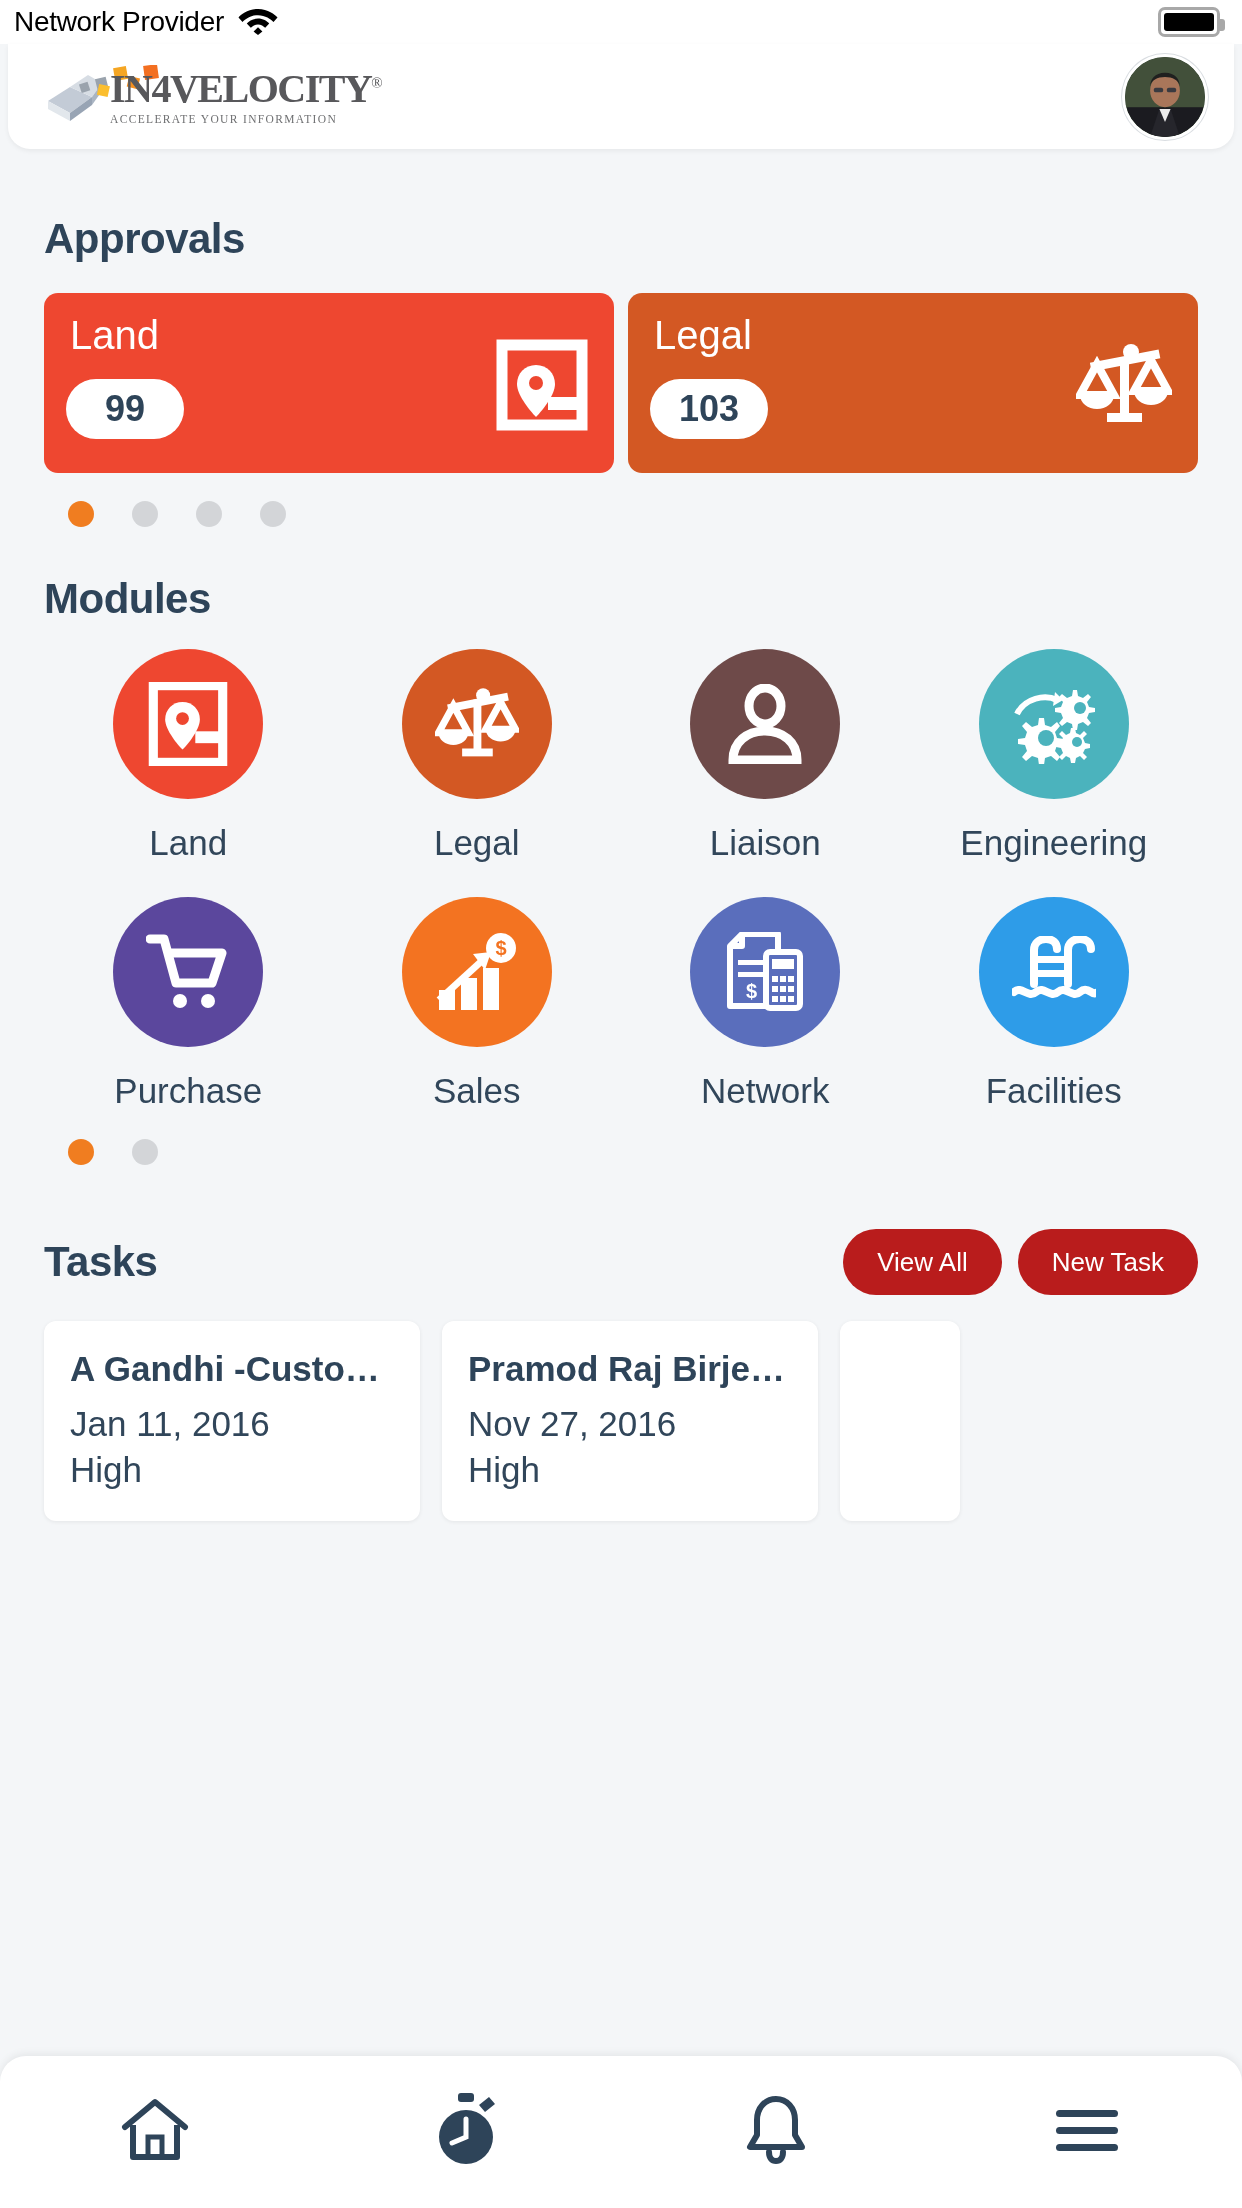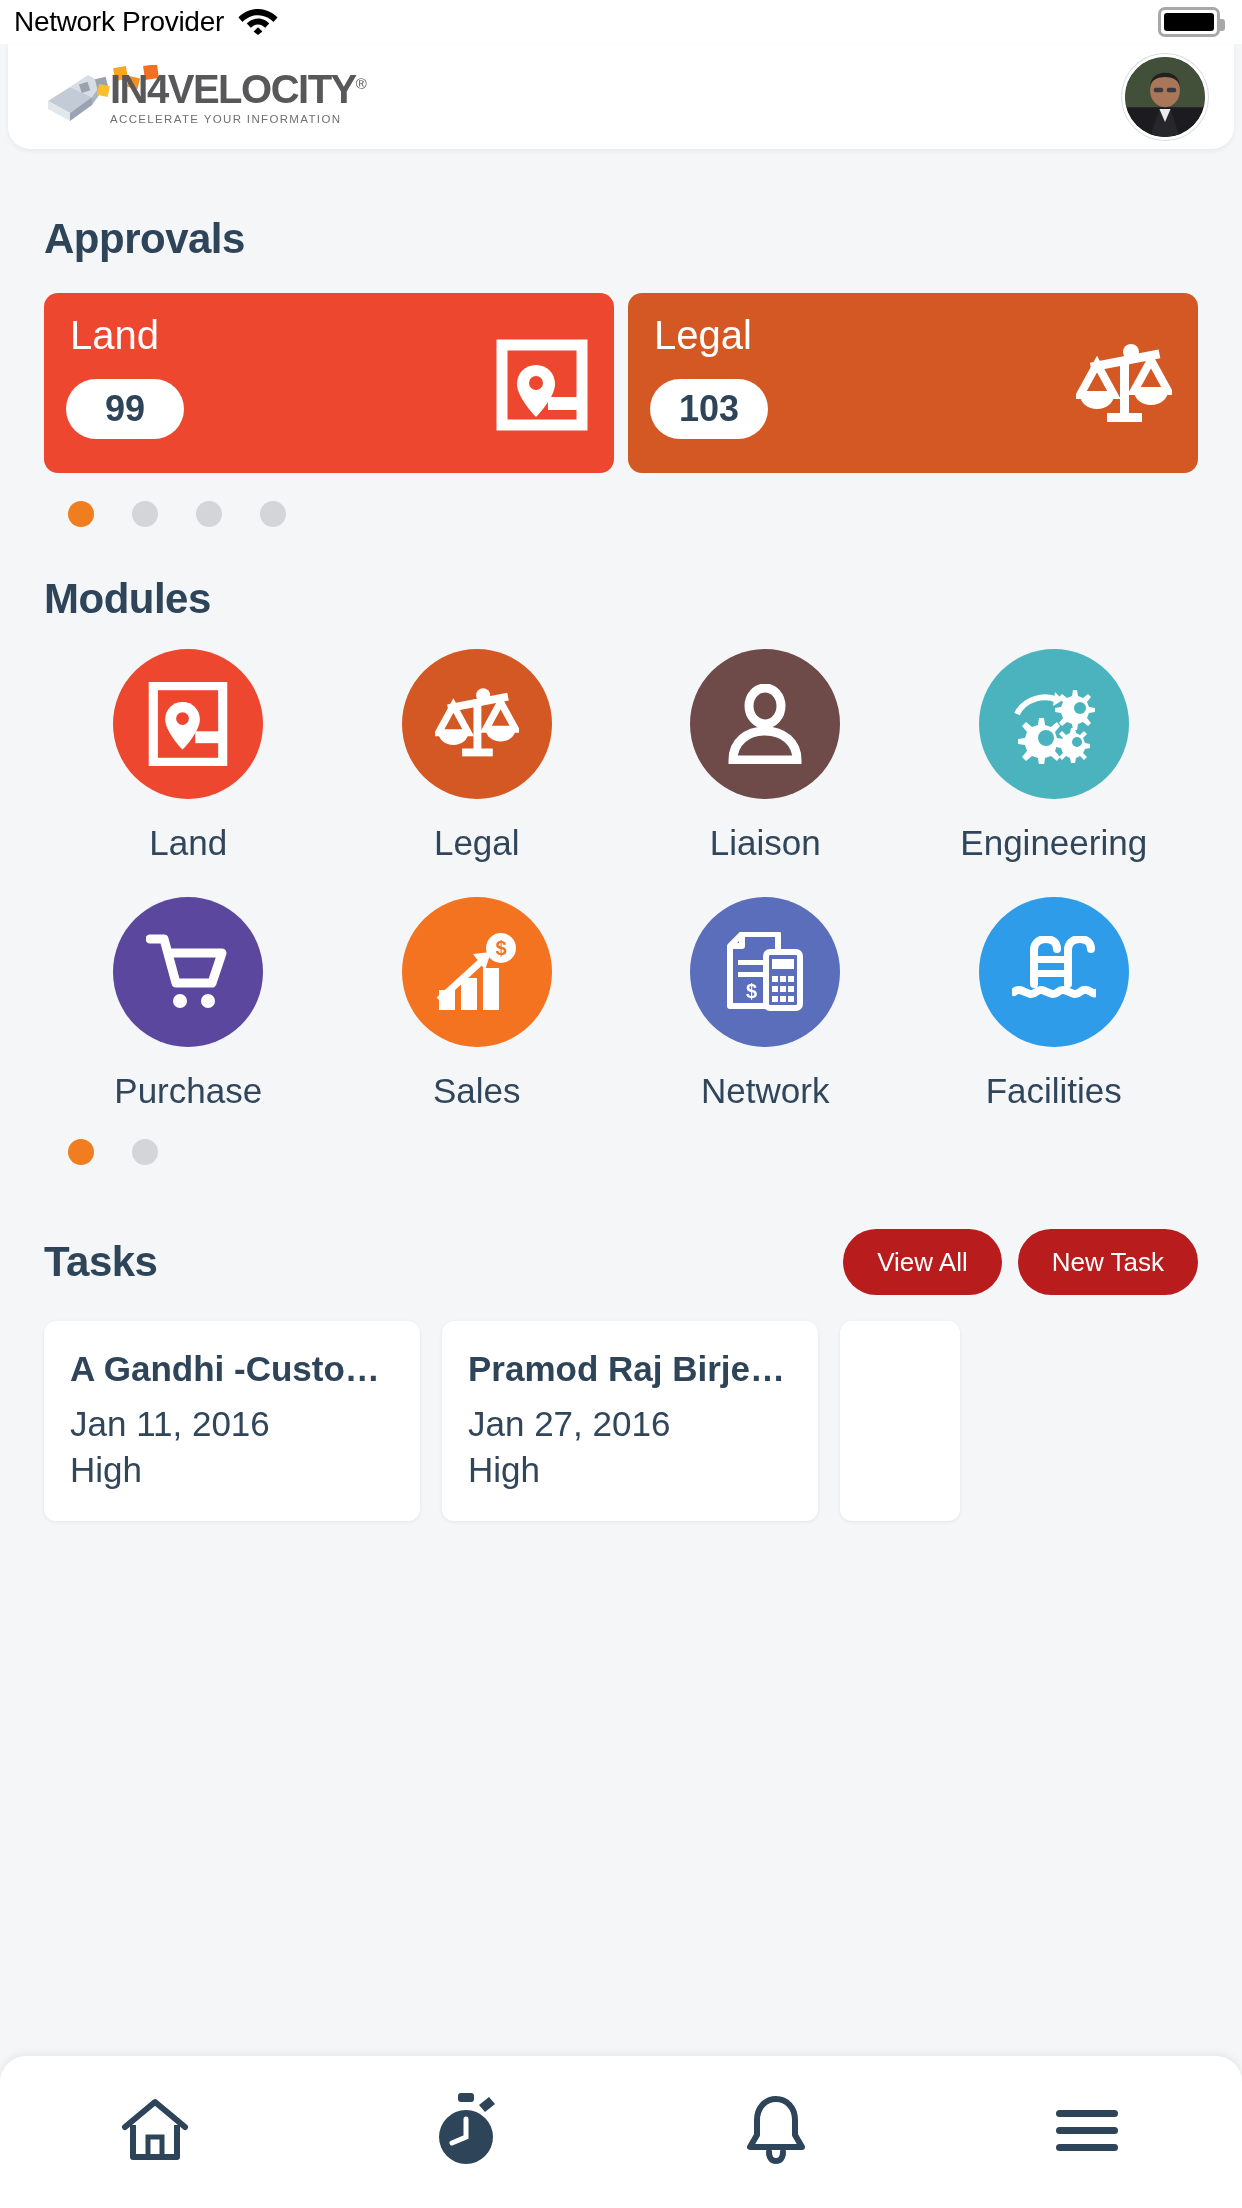--- a/index.html
+++ b/index.html
@@ -43,21 +43,21 @@
     margin:0 8px;
     background:#fff;
     border-radius:0 0 22px 22px;
     height:105px;
     display:flex;
     align-items:center;
     justify-content:space-between;
     padding:0 26px 0 36px;
     box-shadow:0 2px 5px rgba(0,0,0,0.06);
   }
-  .logo { display:flex; align-items:flex-end; gap:2px; position:relative; }
+  .logo { display:flex; align-items:flex-end; gap:2px; position:relative;font-family:Liberation Serif, serif; }
   .logo-cube { position:relative; width:62px; height:60px; }
   .cube-svg { position:absolute; left:0; bottom:4px; }
   .sparks { position:absolute; left:34px; top:-2px; width:86px; height:34px; }
   .logo-text { display:flex; flex-direction:column; margin-left:2px; padding-bottom:2px; }
   .logo-word { font-size:40px; font-weight:bold; color:#58585b; letter-spacing:-1.5px; line-height:1; position:relative; white-space:nowrap;}
   .logo-word .n4 { color:#58585b; }
   .logo-reg { font-size:15px; vertical-align:super; font-weight:normal; }
   .logo-tag { font-size:11.5px; color:#6f7072; letter-spacing:1.35px; margin-top:4px; white-space:nowrap; }
 
   .avatar {
@@ -415,21 +415,21 @@
   </div>
 
   <div class="task-cards">
     <div class="tcard">
       <div class="tc-title">A Gandhi -Custome…</div>
       <div class="tc-date">Jan 11, 2016</div>
       <div class="tc-pri">High</div>
     </div>
     <div class="tcard">
       <div class="tc-title">Pramod Raj Birje-C…</div>
-      <div class="tc-date">Jan 27, 2016</div>
+      <div class="tc-date">Nov 27, 2016</div>
       <div class="tc-pri">High</div>
     </div>
     <div class="tcard"></div>
   </div>
 </div>
 
 <div class="bottomnav">
   <div class="navitem">
     <span>
       <svg width="72" height="66" viewBox="0 0 72 66">

